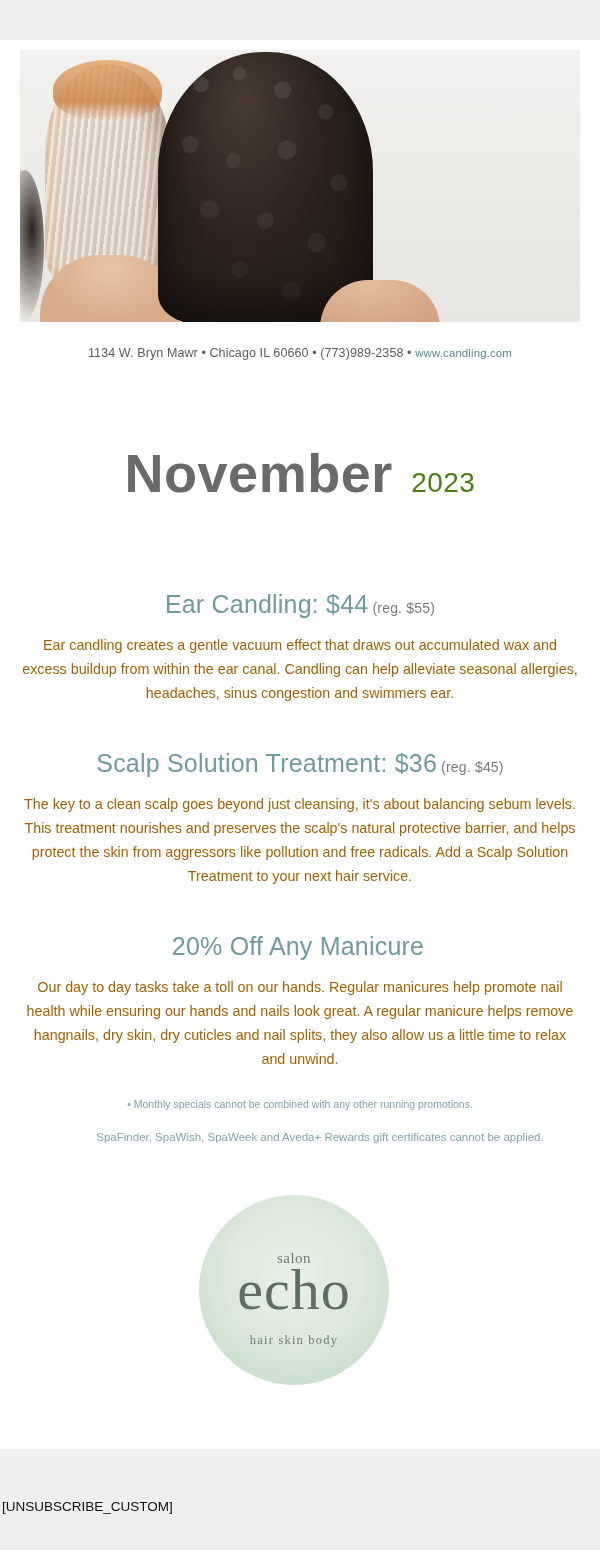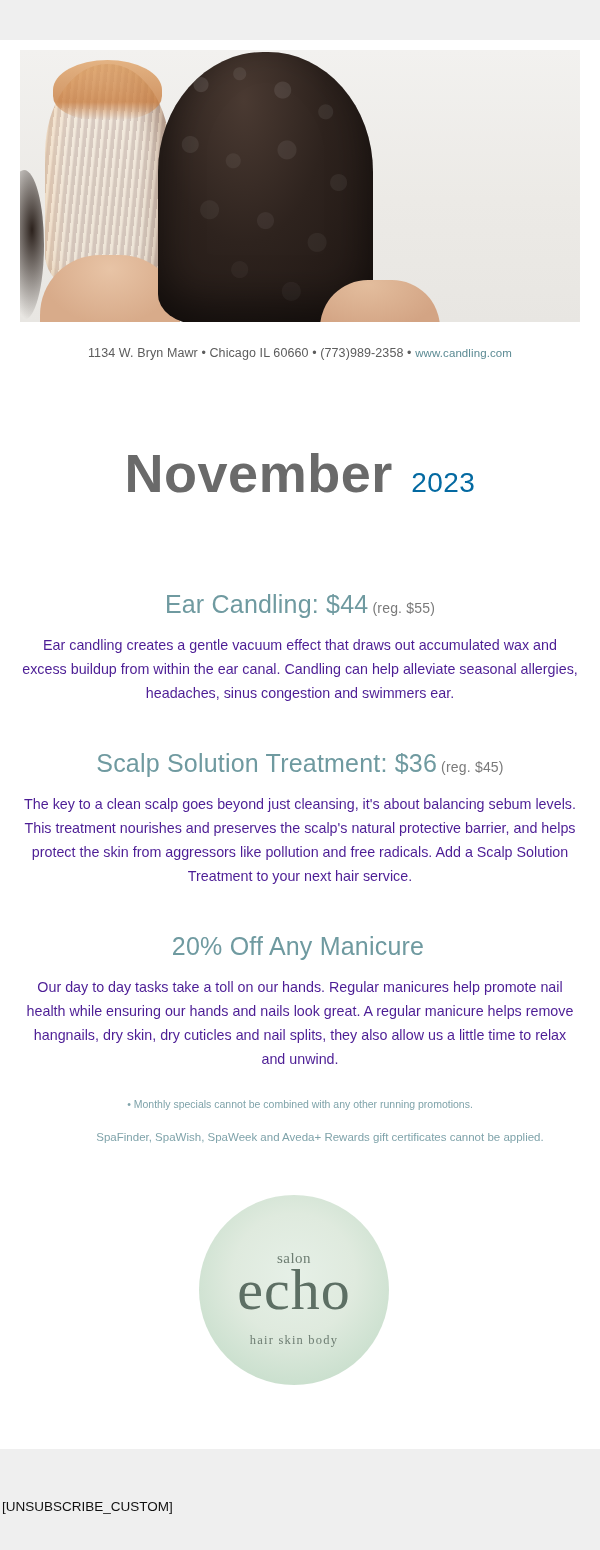--- a/index.html
+++ b/index.html
@@ -158,21 +158,21 @@
     white-space: nowrap;
   }
   .month-name {
     font-size: 54px;
     color: #6a6a6a;
     font-weight: 700;
     letter-spacing: .5px;
   }
   .month-year {
     font-size: 28px;
-    color: #0369a1;
+    color: #4d7c0f;
     margin-left: 14px;
     letter-spacing: .5px;
   }
   
   .specials {
     padding: 86px 0 0 0;
   }
   .special {
     margin: 0 0 44px 0;
   }
@@ -189,21 +189,21 @@
     font-size: 14px;
     color: #7a7a7a;
     margin-left: 4px;
   }
   .special-text {
     width: 556px;
     margin: 0 auto;
     text-align: center;
     font-size: 14.3px;
     line-height: 24px;
-    color: #4c1d95;
+    color: #a16207;
   }
   .disclaimer {
     text-align: center;
     color: #7fa3aa;
     font-size: 10.5px;
     margin-top: 24px;
     line-height: 18px;
   }
   .disclaimer-2 {
     text-align: center;

